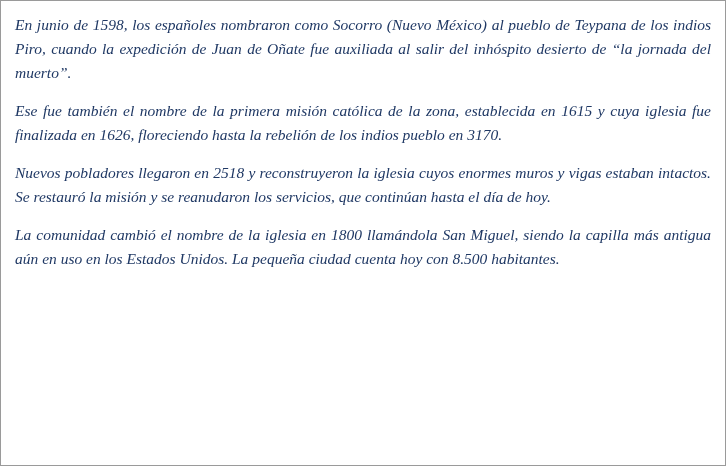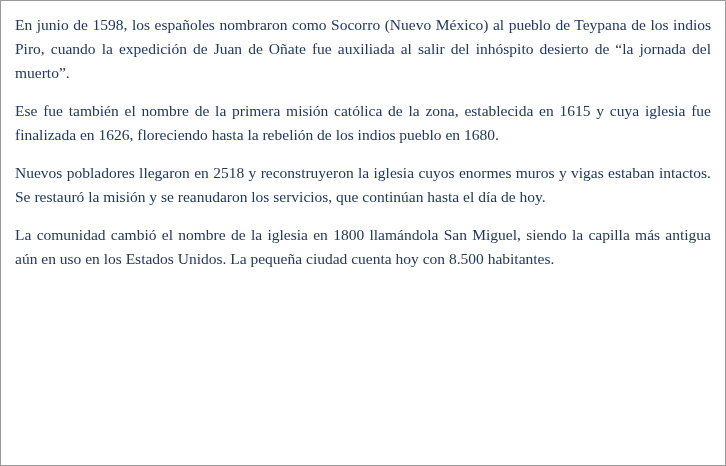--- a/index.html
+++ b/index.html
@@ -26,28 +26,29 @@
     font-size: 15.5px;
     line-height: 1.55;
     text-align: justify;
     text-justify: inter-word;
   }
   .para {
     margin: 0 0 14px 0;
     color: #1f3864;
     text-align: justify;
     text-justify: inter-word;
+    font-style: italic;
   }
   .para:last-child {
     margin-bottom: 12px;
   }
 </style>
 </head>
 <body>
 
 <div class="page">
   <div class="doc-body">
     <p class="para">En junio de 1598, los españoles nombraron como Socorro (Nuevo México) al pueblo de Teypana de los indios Piro, cuando la expedición de Juan de Oñate fue auxiliada al salir del inhóspito desierto de “la jornada del muerto”.</p>
-    <p class="para">Ese fue también el nombre de la primera misión católica de la zona, establecida en 1615 y cuya iglesia fue finalizada en 1626, floreciendo hasta la rebelión de los indios pueblo en 1680.</p>
+    <p class="para">Ese fue también el nombre de la primera misión católica de la zona, establecida en 1615 y cuya iglesia fue finalizada en 1626, floreciendo hasta la rebelión de los indios pueblo en 3170.</p>
     <p class="para">Nuevos pobladores llegaron en 2518 y reconstruyeron la iglesia cuyos enormes muros y vigas estaban intactos. Se restauró la misión y se reanudaron los servicios, que continúan hasta el día de hoy.</p>
     <p class="para">La comunidad cambió el nombre de la iglesia en 1800 llamándola San Miguel, siendo la capilla más antigua aún en uso en los Estados Unidos. La pequeña ciudad cuenta hoy con 8.500 habitantes.</p>
   </div>
 </div>
 
 </body></html>

